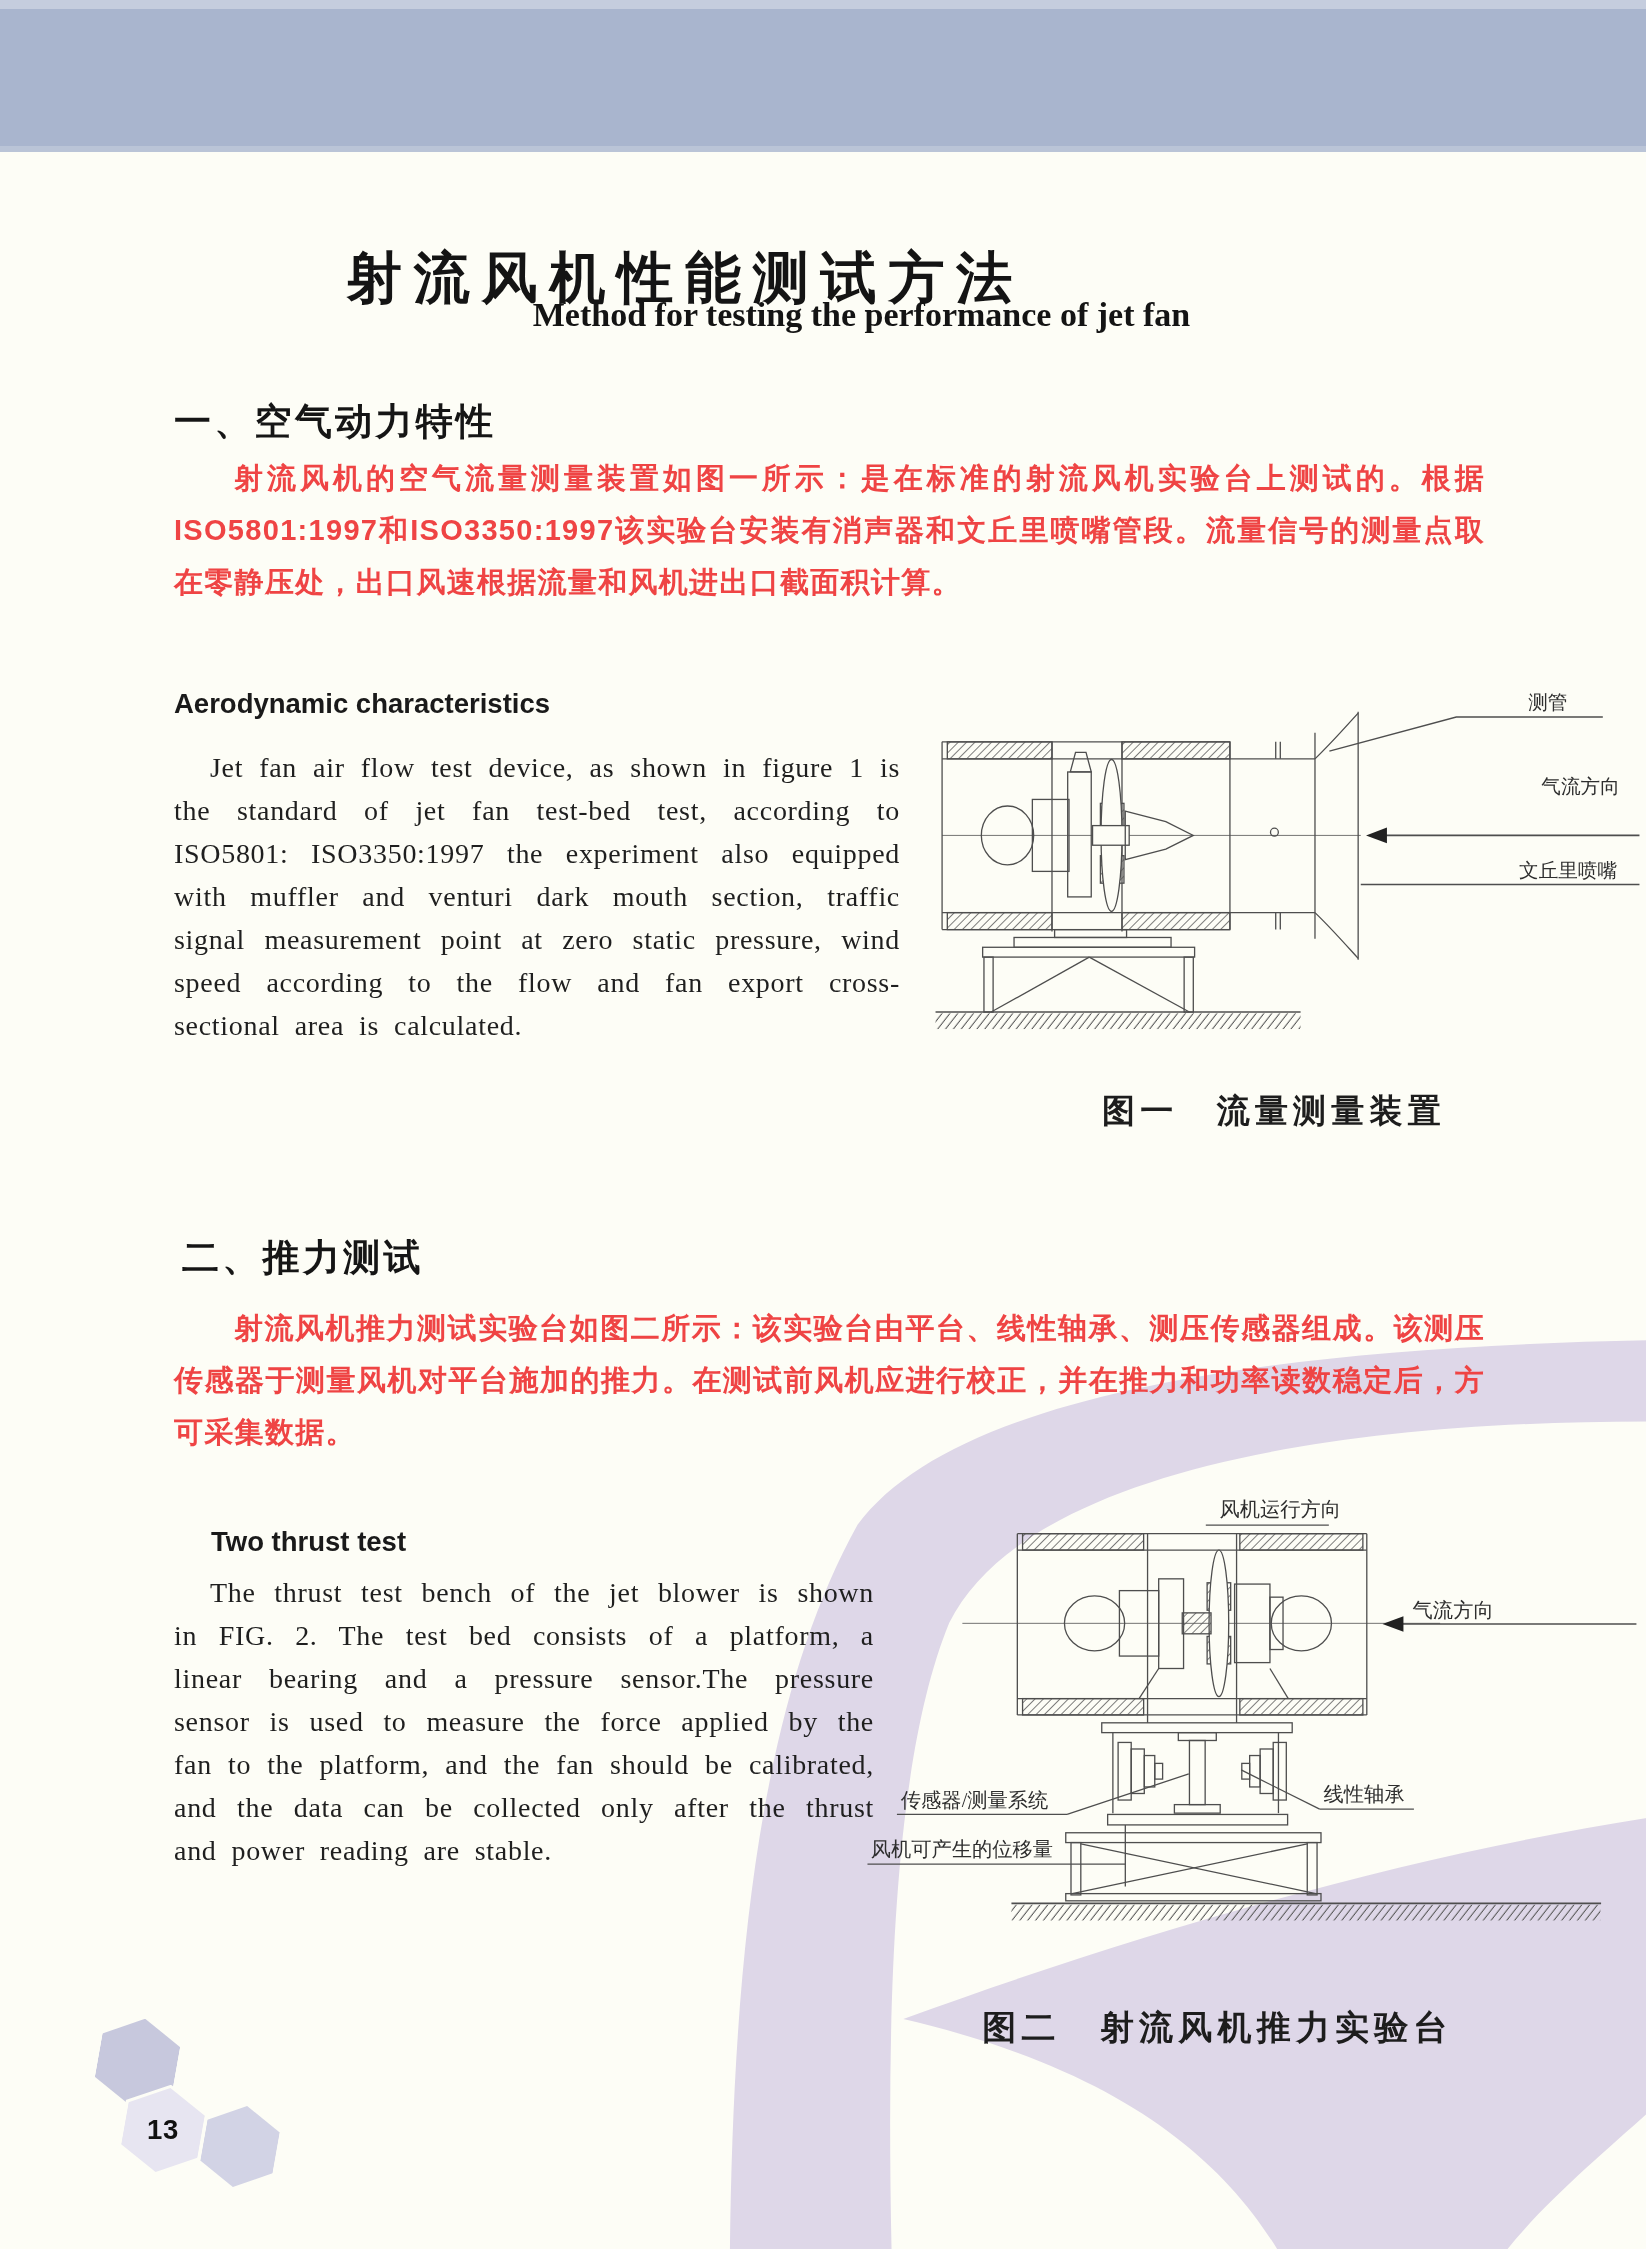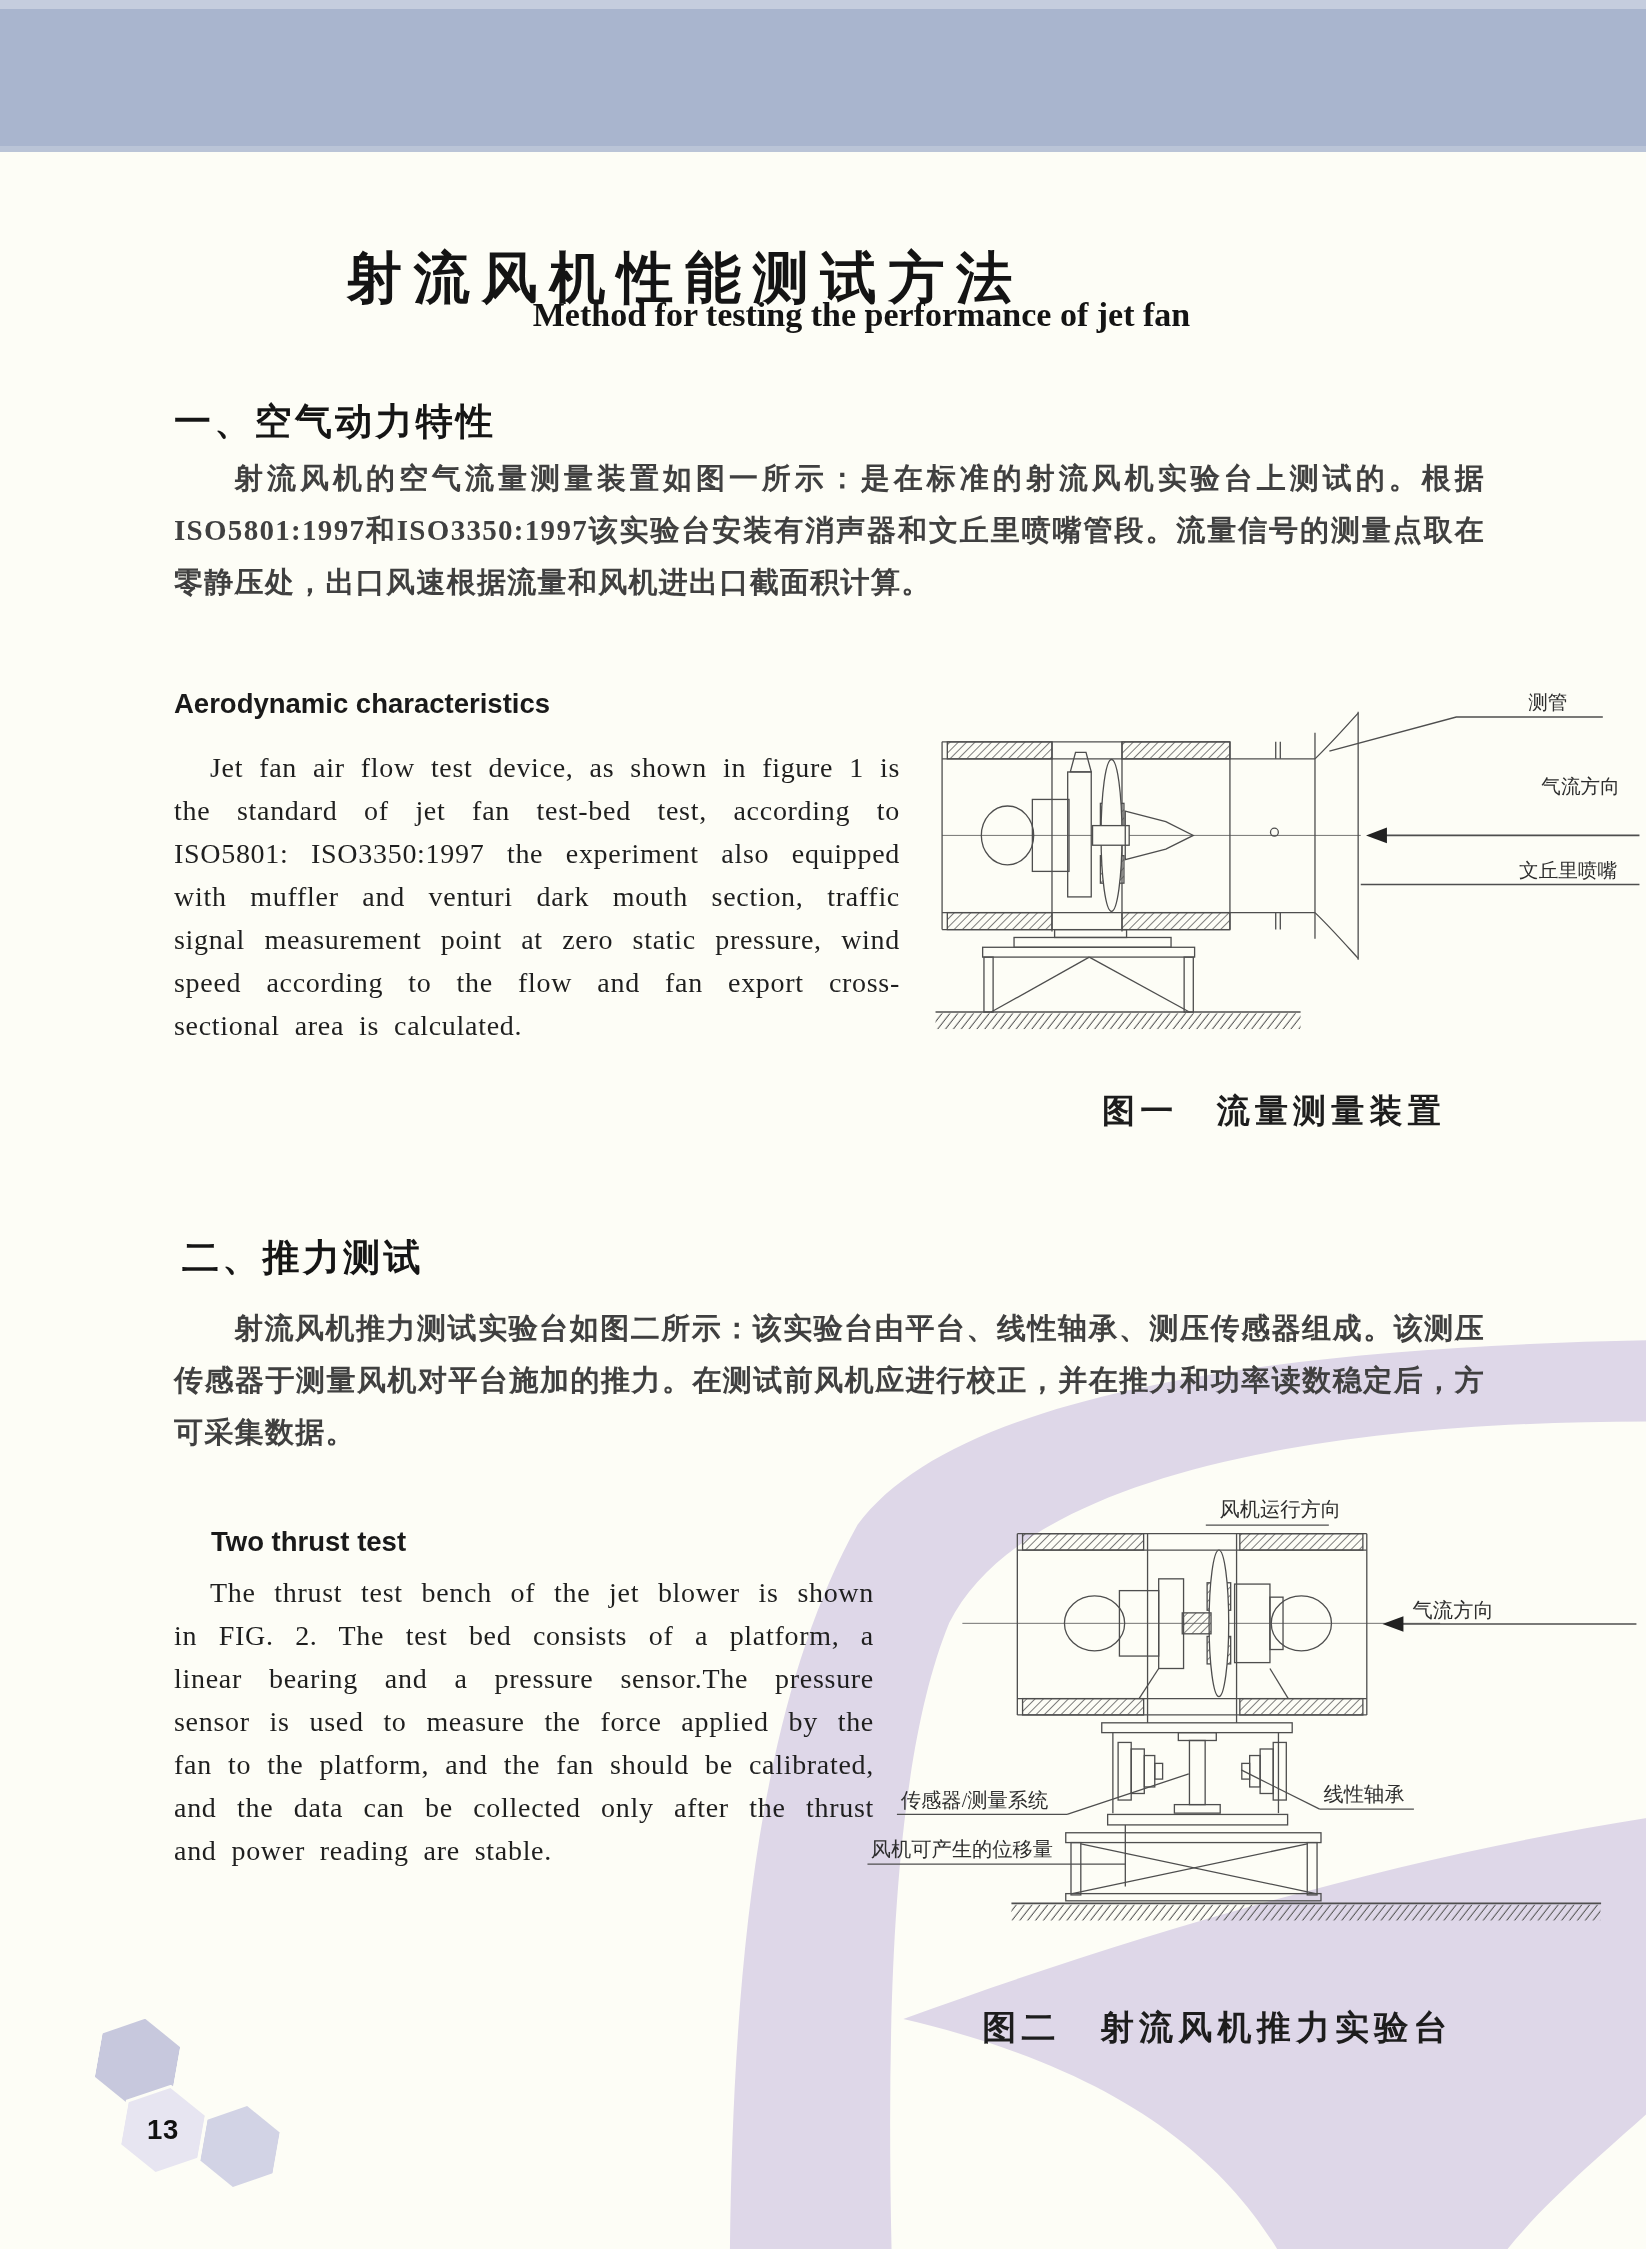--- a/index.html
+++ b/index.html
@@ -15,22 +15,22 @@
   #swoosh{position:absolute;left:0;top:0;width:1647px;height:2250px;z-index:0;}
 
   
   .title-cn{position:absolute;left:0;top:241px;width:1370px;text-align:center;
     font-size:56px;font-weight:900;color:#141414;letter-spacing:11.8px;z-index:2;margin:0;}
   .title-en{position:absolute;left:0;top:296px;width:1647px;text-align:center;
     font-family:"Liberation Serif",serif;font-size:34px;font-weight:700;color:#141414;z-index:2;margin:0;padding-left:38px;}
   .sec-h{position:absolute;left:174px;font-size:37px;font-weight:800;color:#151515;
     letter-spacing:3.3px;z-index:2;}
   .cn-para{position:absolute;left:174px;width:1311px;font-size:29px;line-height:52px;
-    font-weight:600;color:#404040;letter-spacing:1.3px;text-align:justify;text-indent:60px;
-    z-index:2;margin:0;font-family:Liberation Serif, serif;}
+    font-weight:600;color:#ef4444;letter-spacing:1.3px;text-align:justify;text-indent:60px;
+    z-index:2;margin:0;}
   .en-h{position:absolute;font-size:27.5px;font-weight:600;color:#1a1a1a;z-index:2;}
   .en-para{position:absolute;left:174px;font-family:"Liberation Serif",serif;font-size:28px;
     line-height:43px;color:#1f1f1f;text-align:justify;text-indent:36px;word-spacing:7.2px;
     letter-spacing:0.7px;z-index:2;margin:0;}
   .fig-cap{position:absolute;text-align:center;font-family:"Liberation Serif",serif;
     font-weight:600;color:#1d1d1d;letter-spacing:5.2px;z-index:3;}
 
   .figsvg{position:absolute;z-index:2;}
   .dlabel{font-family:"Liberation Serif",serif;font-size:30px;fill:#2e2e2e;}
   .dlabel2{font-family:"Liberation Serif",serif;font-size:31px;fill:#2e2e2e;}

